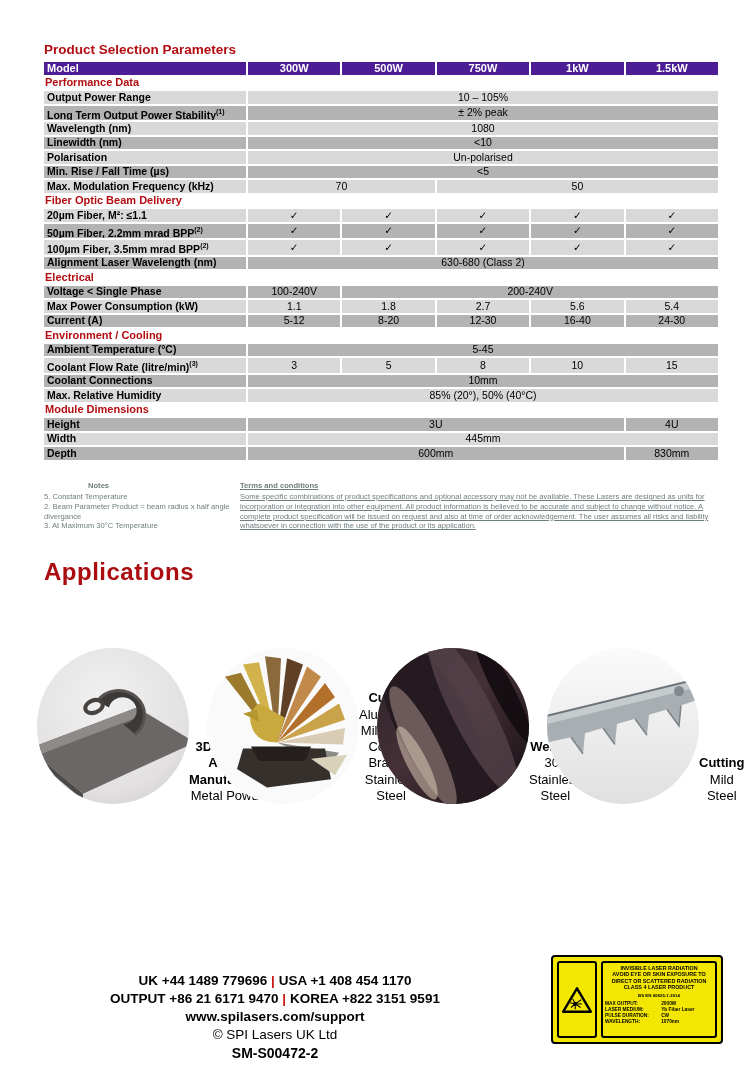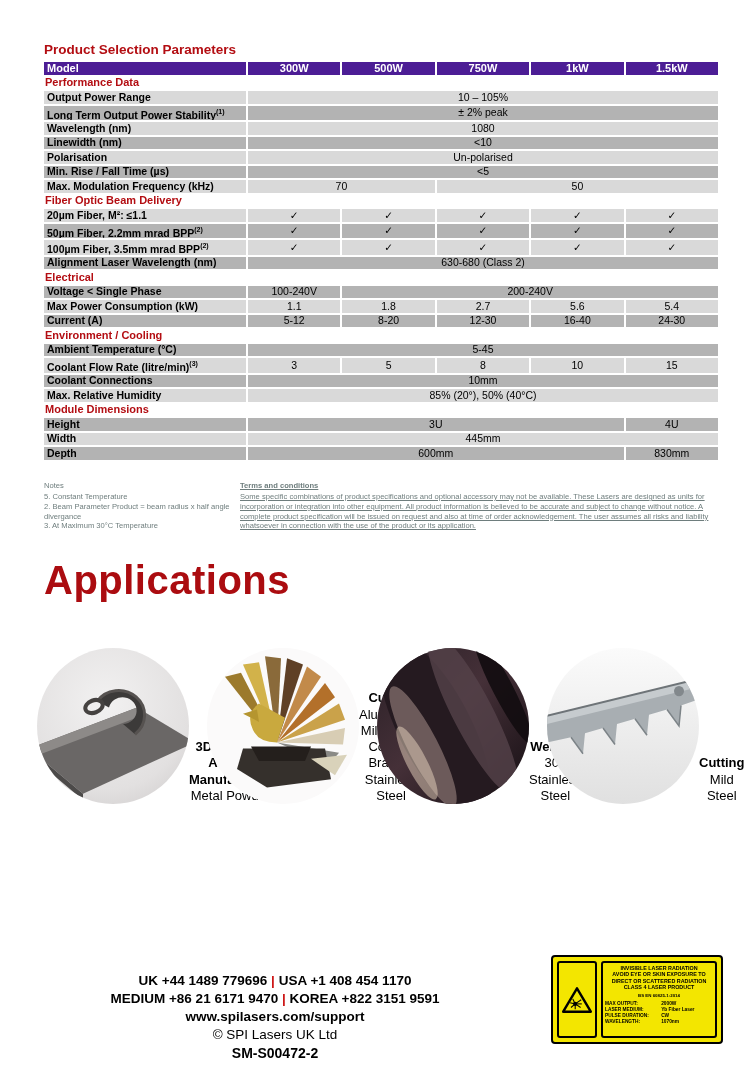--- a/index.html
+++ b/index.html
@@ -13,25 +13,25 @@
   tr.head-row td.model{ text-align:left;}
   tr.head-row td{text-align:center;}
   tr.section-row td{background:#fff;color:#b30d12;font-weight:bold;font-size:11px;padding-left:1px;text-align:left;}
   td.lbl{font-weight:bold;text-align:left;}
   td.val{text-align:center;}
   tr.d td.lbl,tr.d td.val{background:#b3b3b3;}
   tr.l td.lbl,tr.l td.val{background:#d9d9d9;}
   td.lbl sup{font-size:7px;}
 
   .notes{position:absolute;left:44px;top:481px;width:192px;font-size:7.6px;line-height:1.3;color:#6e7d7d;}
-  .notes .h{font-weight:normal;margin-bottom:1px;}
+  .notes .h{font-weight:bold;margin-bottom:1px;margin-left:44px;}
   .terms{position:absolute;left:240px;top:481px;width:478px;font-size:7.6px;line-height:1.3;color:#6e7d7d;text-decoration:underline;}
   .terms .h{font-weight:bold;margin-bottom:1px;}
 
-  .apps-title{position:absolute;left:44px;top:558px;font-size:40px;font-weight:bold;color:#ab0c10;letter-spacing:0.5px;}
+  .apps-title{position:absolute;left:44px;top:558px;font-size:24px;font-weight:bold;color:#ab0c10;letter-spacing:0.5px;}
 
   .apps{position:absolute;left:37px;top:648px;width:680px;display:grid;grid-template-columns:repeat(4,170px);}
   .app{display:flex;align-items:flex-end;}
   .app .circle{width:152px;height:156px;border-radius:50%;overflow:hidden;flex:none;}
   .app .circle svg{display:block;width:100%;height:100%;}
   .app .cap{margin-top:14px;text-align:center;font-size:13px;line-height:1.25;width:168px;}
   .app .cap .t{font-weight:bold;}
 
   .footer{position:absolute;left:40px;top:972px;width:470px;text-align:center;font-size:13.5px;font-weight:bold;line-height:18px;}
   .footer .sep{color:#cc1111;}
@@ -319,21 +319,21 @@
 
 <div class="footer">
   <div>
     <span>UK</span>
     <span>+44 1489 779696</span>
     <span class="sep">|</span>
     <span>USA</span>
     <span>+1 408 454 1170</span>
   </div>
   <div>
-    <span>MEDIUM</span>
+    <span>OUTPUT</span>
     <span>+86 21 6171 9470</span>
     <span class="sep">|</span>
     <span>KOREA</span>
     <span>+822 3151 9591</span>
   </div>
   <div>www.spilasers.com/support</div>
   <div class="copy">© SPI Lasers UK Ltd</div>
   <div class="docno">SM-S00472-2</div>
 </div>
 

